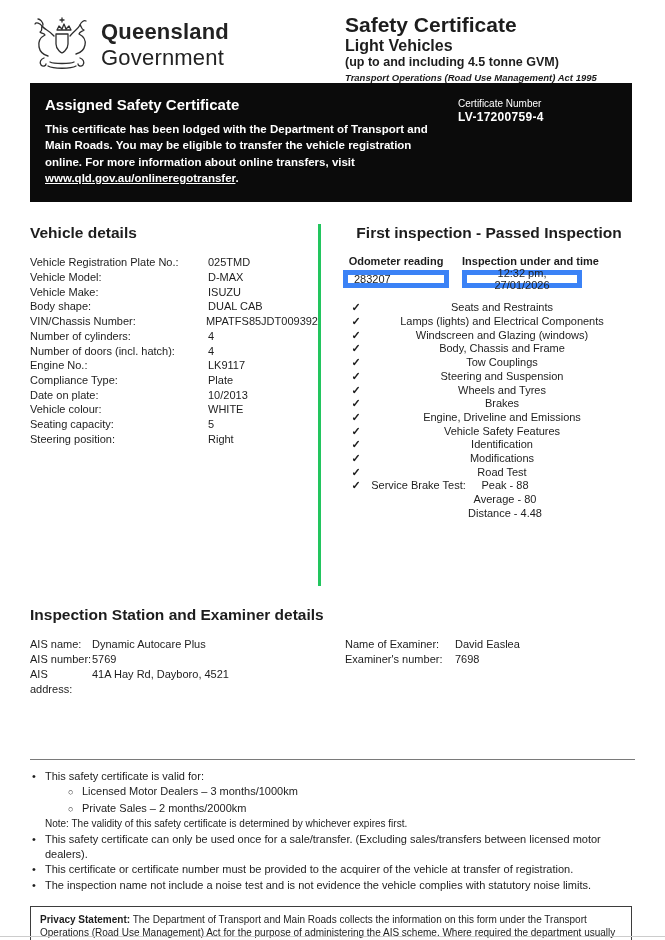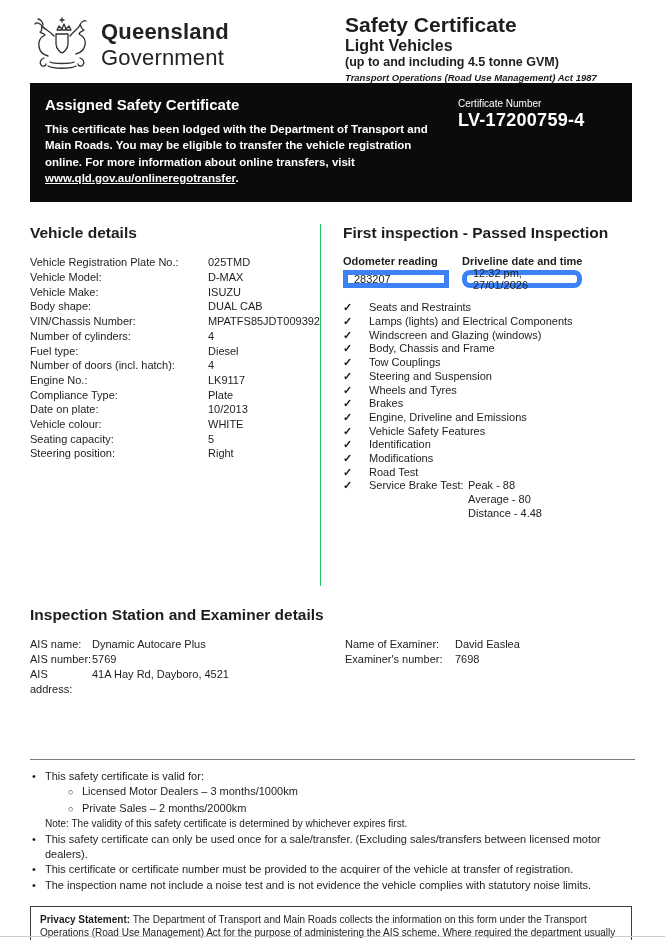--- a/index.html
+++ b/index.html
@@ -21,35 +21,35 @@
   .t-act  { font-size:9.5px; font-weight:bold; font-style:italic; margin-top:2px; }
   
   .banner { margin:7px 33px 0 30px; background:#0b0b0b; color:#fff; display:flex;
             padding:13px 14px 16px 15px; min-height:90px; }
   .banner-left { flex:1; padding-right:8px; }
   .b-head { font-size:15px; font-weight:bold; margin-bottom:8px; }
   .b-body { font-size:11.5px; font-weight:bold; line-height:1.42; max-width:432px; }
   .b-link { color:#fff; text-decoration:underline; font-weight:bold; }
   .banner-right { width:160px; padding-top:2px; }
   .cert-label { font-size:10px; }
-  .cert-number { font-size:18px; font-weight:bold; letter-spacing:.3px; margin-top:1px; }
+  .cert-number { font-size:12px; font-weight:bold; letter-spacing:.3px; margin-top:1px; }
   
   .columns { display:flex; margin:22px 30px 0 30px; min-height:362px; }
-  .col-left { width:291px; border-right:1px solid #22c55e; }
+  .col-left { width:291px; border-right:3px solid #22c55e; }
   h3.sec { font-size:15.5px; font-weight:bold; margin-bottom:13px; }
   .vrow { display:flex; font-size:11px; line-height:14.7px; }
   .vlabel { width:178px; }
   .vvalue { flex:1; }
-  .col-right { flex:1; padding-left:22px; }
+  .col-right { flex:1; padding-left:22px;text-align:center; }
   .meters { display:flex; gap:13px; margin-top:1px; }
   .mlabel { font-size:11px; font-weight:bold; margin-bottom:3px; }
   .mbox { border:5px solid #3b82f6; height:18px; font-size:11px; padding:1px 6px;
           display:flex; align-items:center; }
   .mbox.odo { width:106px; }
-  .mbox.dt  { width:120px;border-radius:8px; }
+  .mbox.dt  { width:120px; }
   .checklist { margin-top:13px; font-size:11px; }
   .crow { display:flex; line-height:13.7px; }
   .check { width:26px; font-weight:bold; }
   .citem { flex:1; }
   .brake-row { display:flex; font-size:11px; line-height:13.7px; }
   .blabel { width:99px; }
   .bresults div { line-height:13.7px; }
   
   .station { margin:20px 30px 0 30px; }
   .station h3.sec { margin-bottom:13px; }
@@ -96,21 +96,21 @@
       </span>
       <div class="logo-text">
         <div class="l1">Queensland</div>
         <div class="l2">Government</div>
       </div>
     </div>
     <div class="titles">
       <div class="t-main">Safety Certificate</div>
       <div class="t-sub">Light Vehicles</div>
       <div class="t-sub2">(up to and including 4.5 tonne GVM)</div>
-      <div class="t-act">Transport Operations (Road Use Management) Act 1987</div>
+      <div class="t-act">Transport Operations (Road Use Management) Act 1995</div>
     </div>
   </div>
 
   <div class="banner">
     <div class="banner-left">
       <div class="b-head">Assigned Safety Certificate</div>
       <div class="b-body"><span>This certificate has been lodged with the Department of Transport and Main Roads. You may be eligible to transfer the vehicle registration online. For more information about online transfers, visit </span><a href="#" class="b-link">www.qld.gov.au/onlineregotransfer</a><span>.</span></div>
     </div>
     <div class="banner-right">
       <div class="cert-label">Certificate Number</div>
@@ -146,24 +146,20 @@
           <div class="vrow">
             <span class="vlabel">VIN/Chassis Number:</span>
             <span class="vvalue">MPATFS85JDT009392</span>
           </div>
 
           <div class="vrow">
             <span class="vlabel">Number of cylinders:</span>
             <span class="vvalue">4</span>
           </div>
 
-          <div class="vrow">
-            <span class="vlabel">Fuel type:</span>
-            <span class="vvalue">Diesel</span>
-          </div>
 
           <div class="vrow">
             <span class="vlabel">Number of doors (incl. hatch):</span>
             <span class="vvalue">4</span>
           </div>
 
           <div class="vrow">
             <span class="vlabel">Engine No.:</span>
             <span class="vvalue">LK9117</span>
           </div>
@@ -198,21 +194,21 @@
     <div class="col-right">
       <h3 class="sec">First inspection - Passed Inspection</h3>
       <div class="meters">
         <div>
           <div class="mlabel">Odometer reading</div>
           <div class="mbox odo">
               <span>283207</span>
             </div>
         </div>
         <div>
-          <div class="mlabel">Driveline date and time</div>
+          <div class="mlabel">Inspection under and time</div>
           <div class="mbox dt">
               <span>12:32 pm, 27/01/2026</span>
             </div>
         </div>
       </div>
       <div class="checklist">
 
           <div class="crow">
             <span class="check">✓</span>
             <span class="citem">Seats and Restraints</span>

